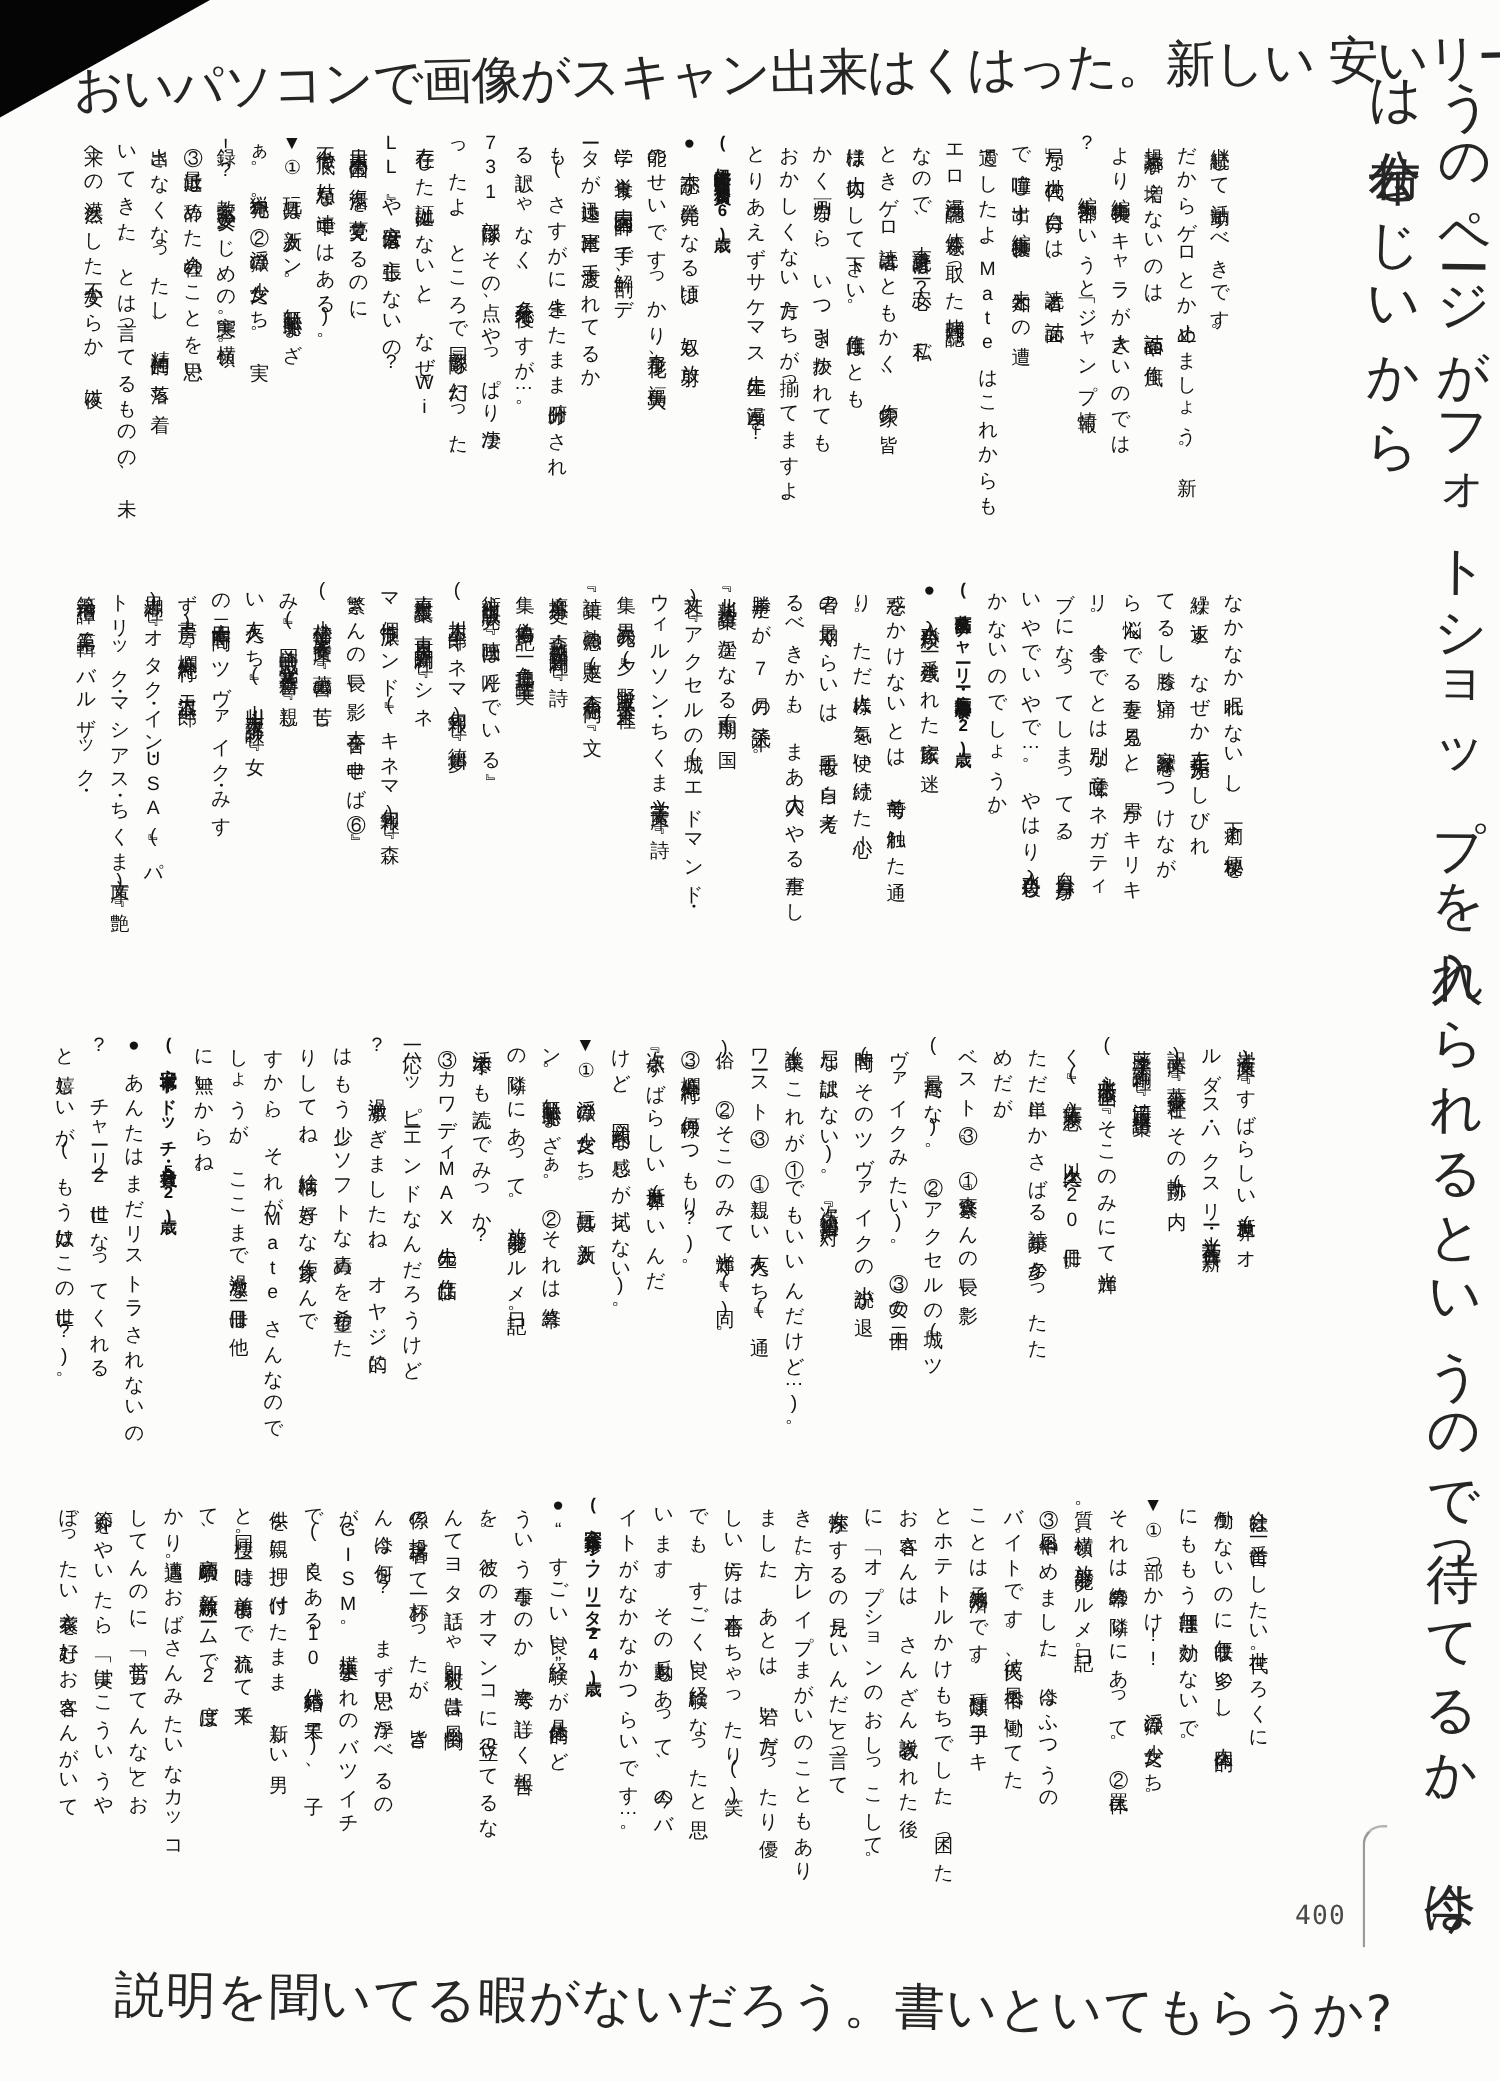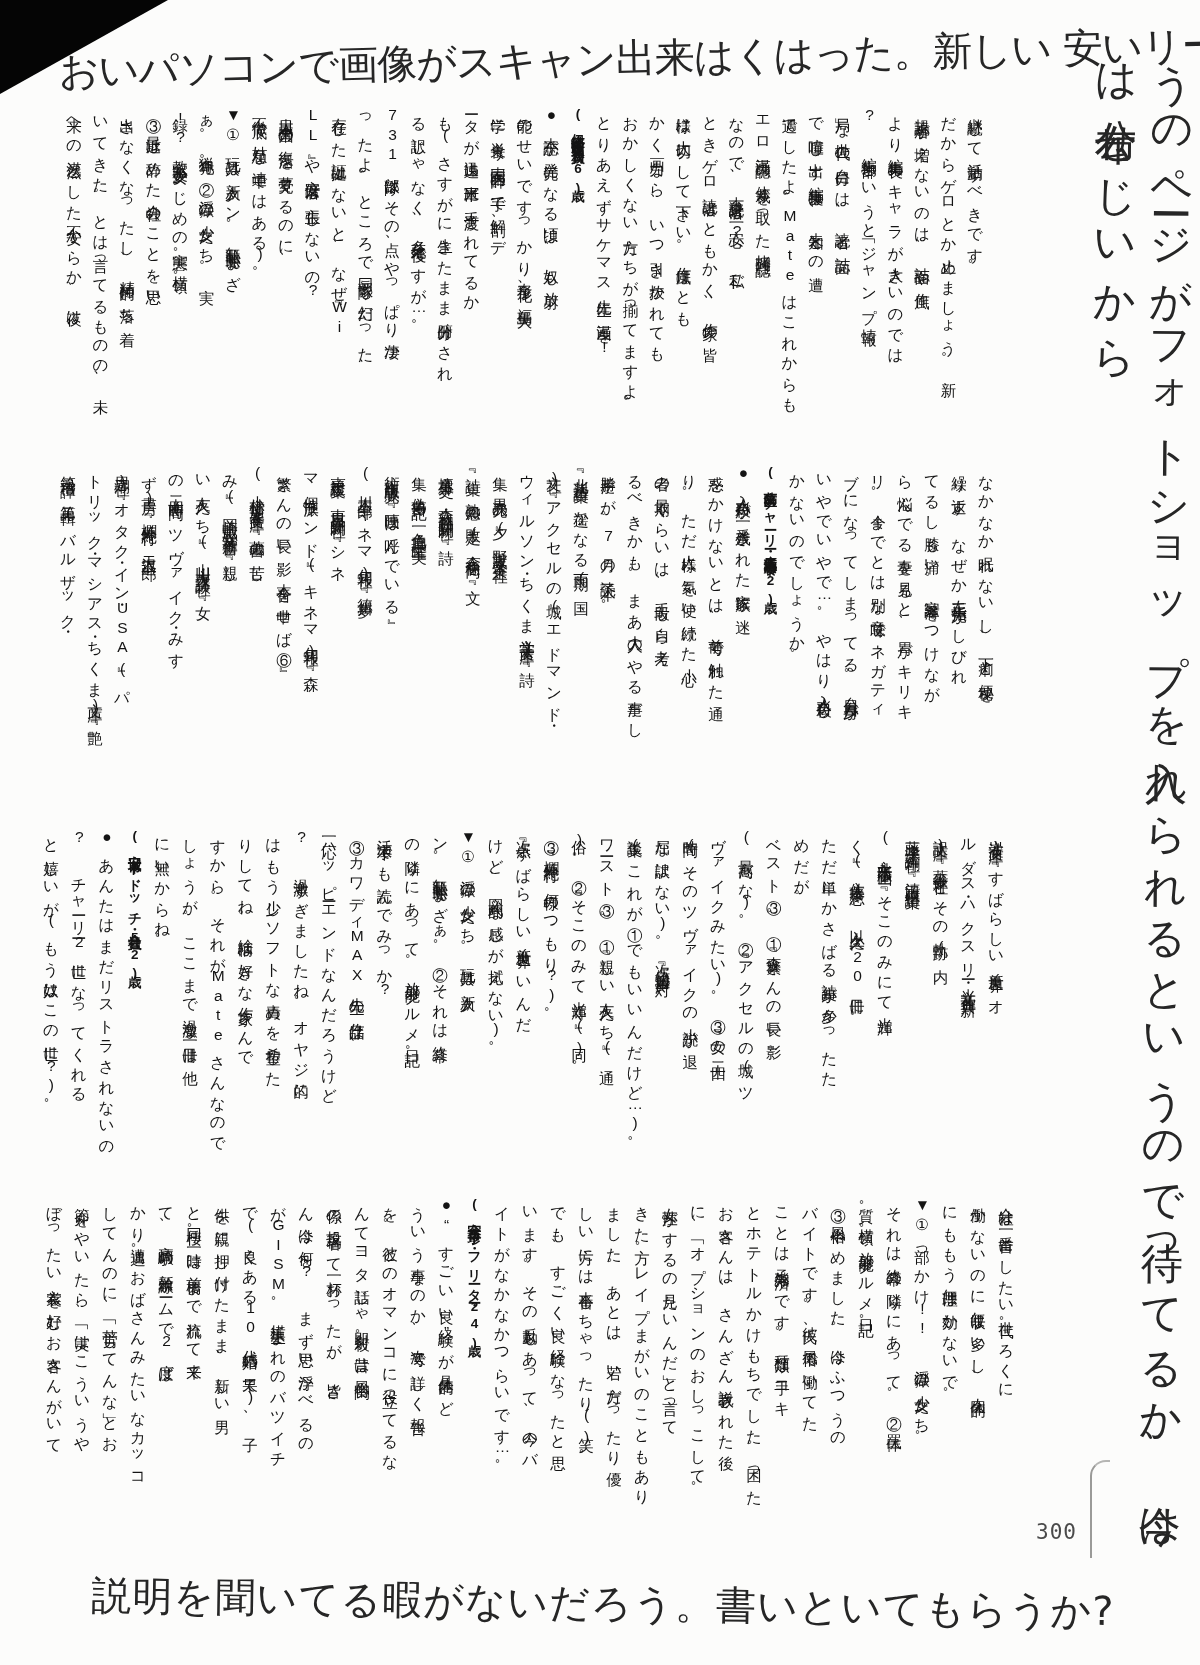--- a/index.html
+++ b/index.html
@@ -229,17 +229,17 @@
 <span class="col">で(良くある10代結婚の果て)、子</span>
 <span class="col">供を親に押し付けたまま、新しい男</span>
 <span class="col">と同棲。一時は前橋まで流れて来て</span>
 <span class="col">て、高崎駅の新幹線ホームで2度ば</span>
 <span class="col">かり遭遇。おばさんみたいなカッコ</span>
 <span class="col">してんのに、「苦労してんな」とお</span>
 <span class="col">節介をやいたら、「実はこういうや</span>
 <span class="col">ぼったい衣裳を好むお客さんがいて</span></div>
 
   <div class="pagenum-rule"></div>
-  <div class="pagenum">300</div>
+  <div class="pagenum">400</div>
 
   <div class="hw hw-bottom">説明を聞いてる暇がないだろう。書いといてもらうか?</div>
 
 </div>
 
 </body></html>

